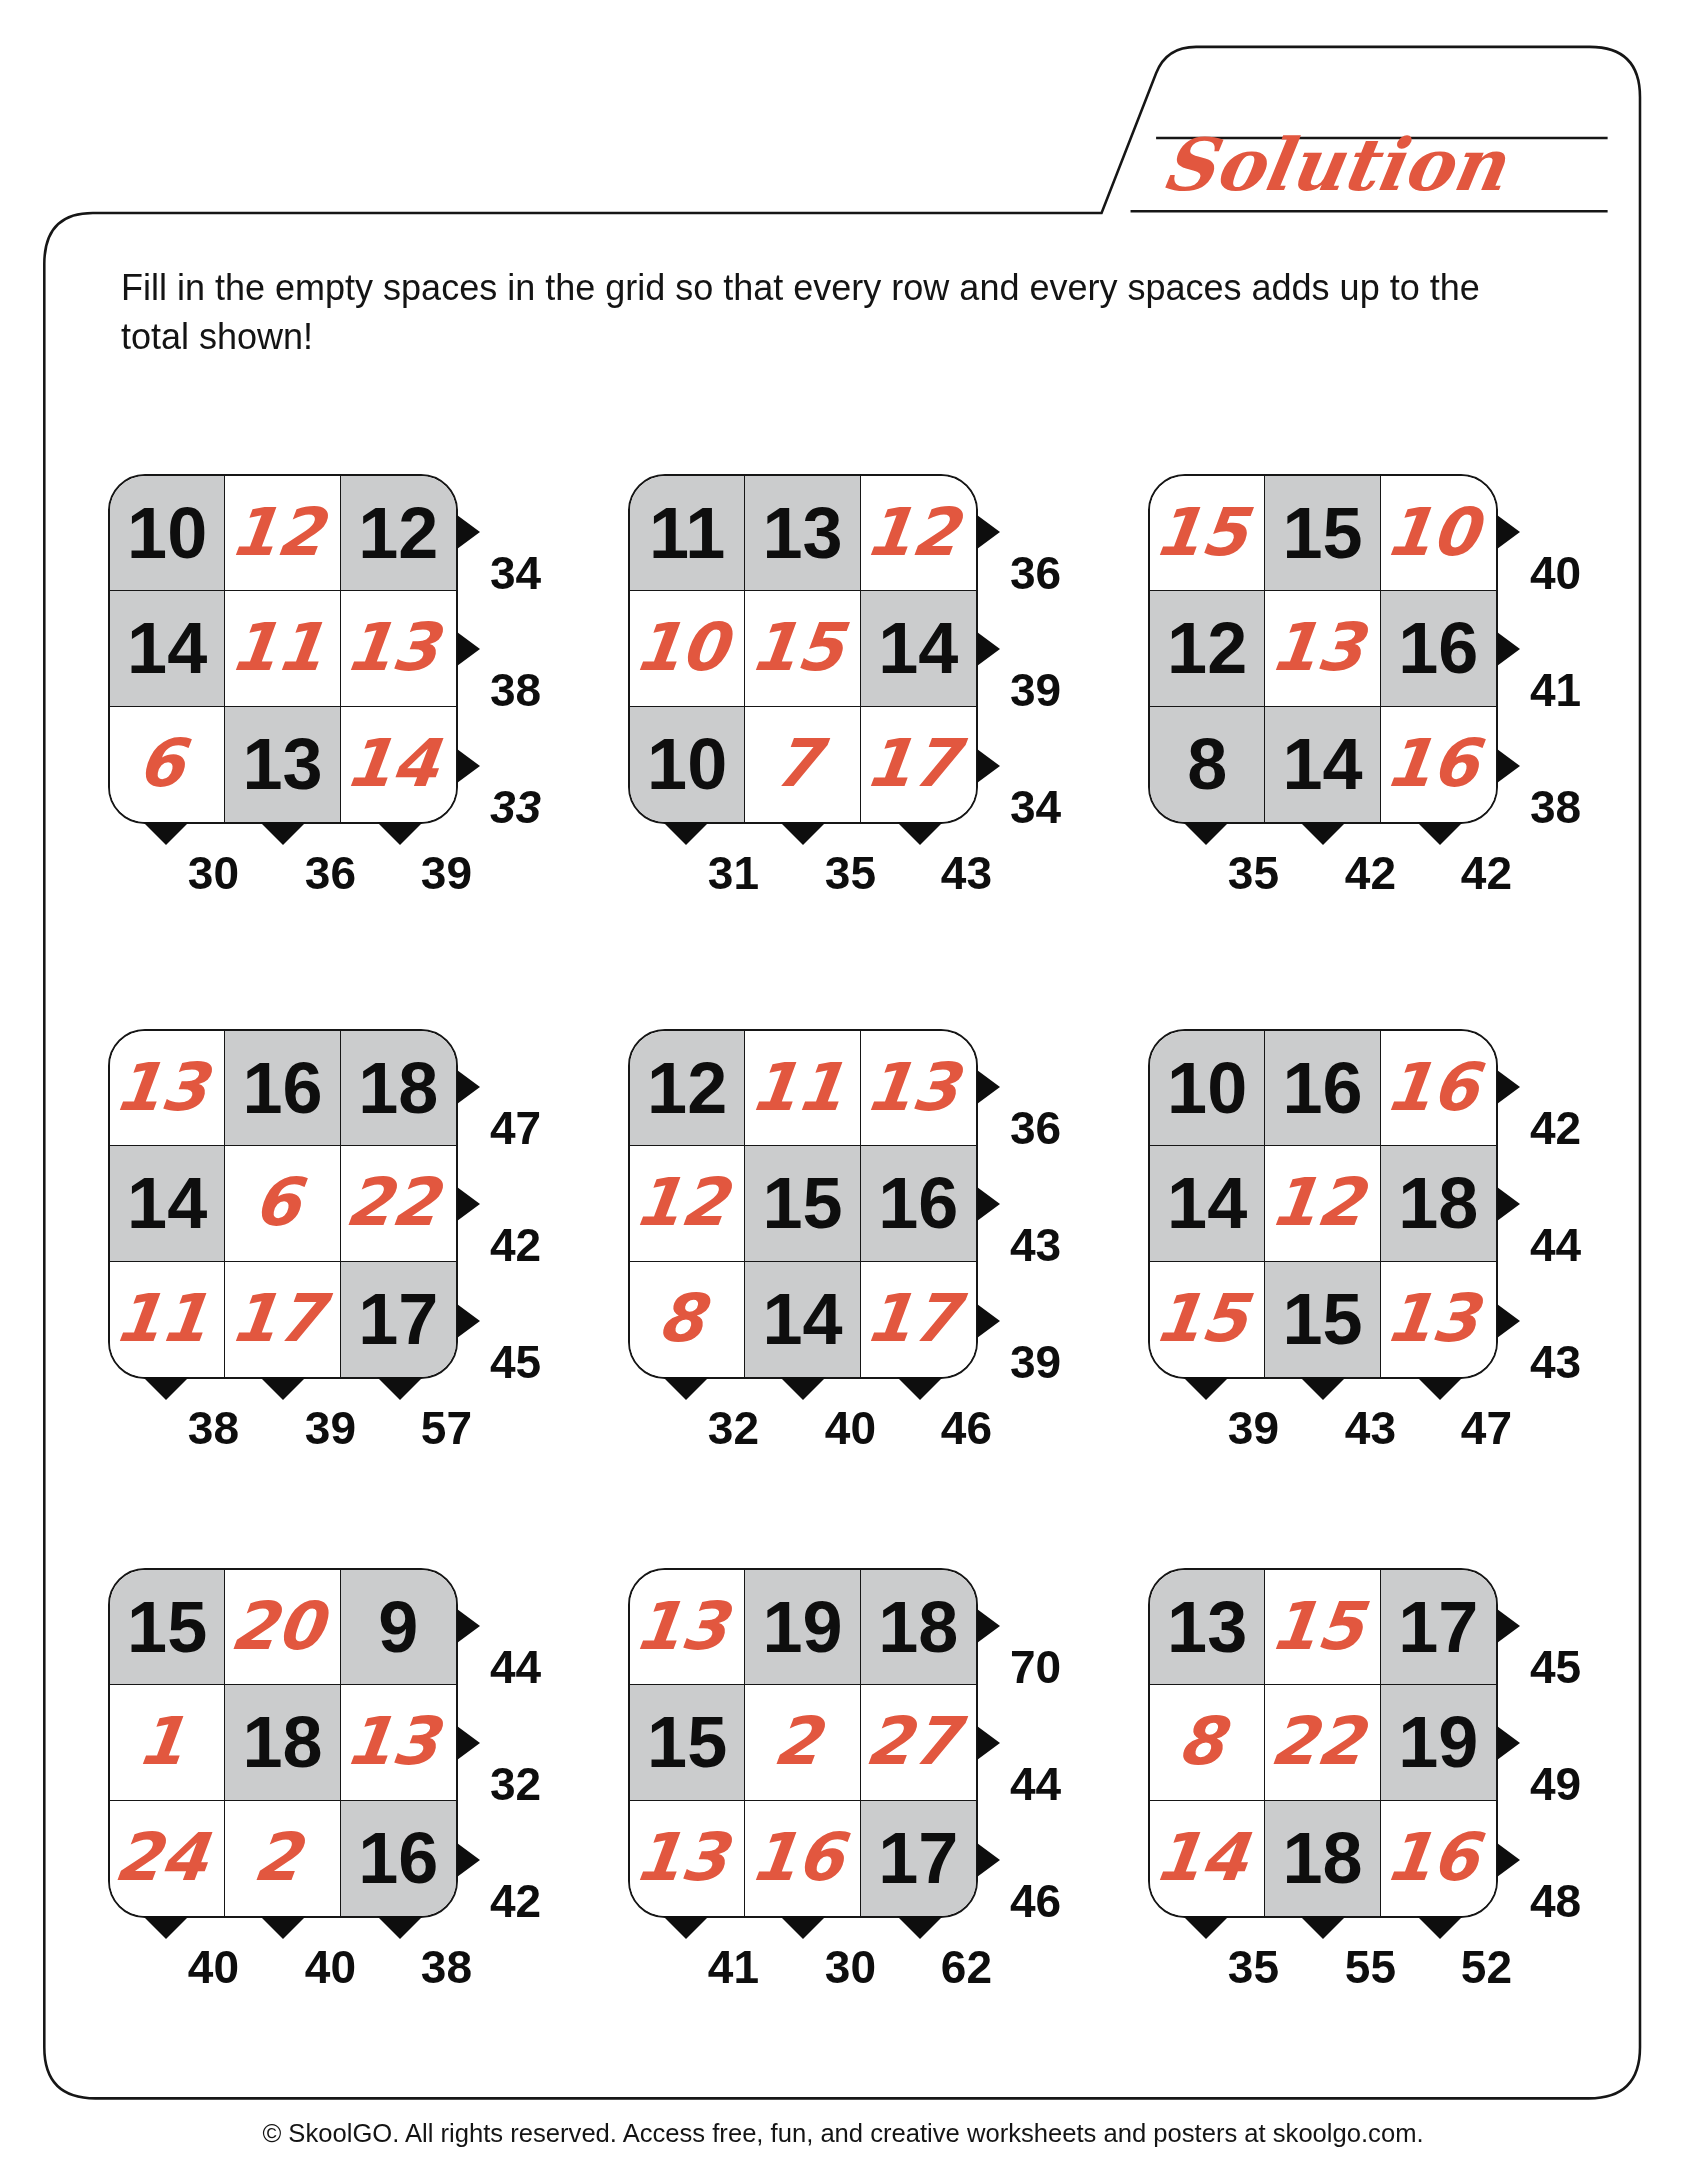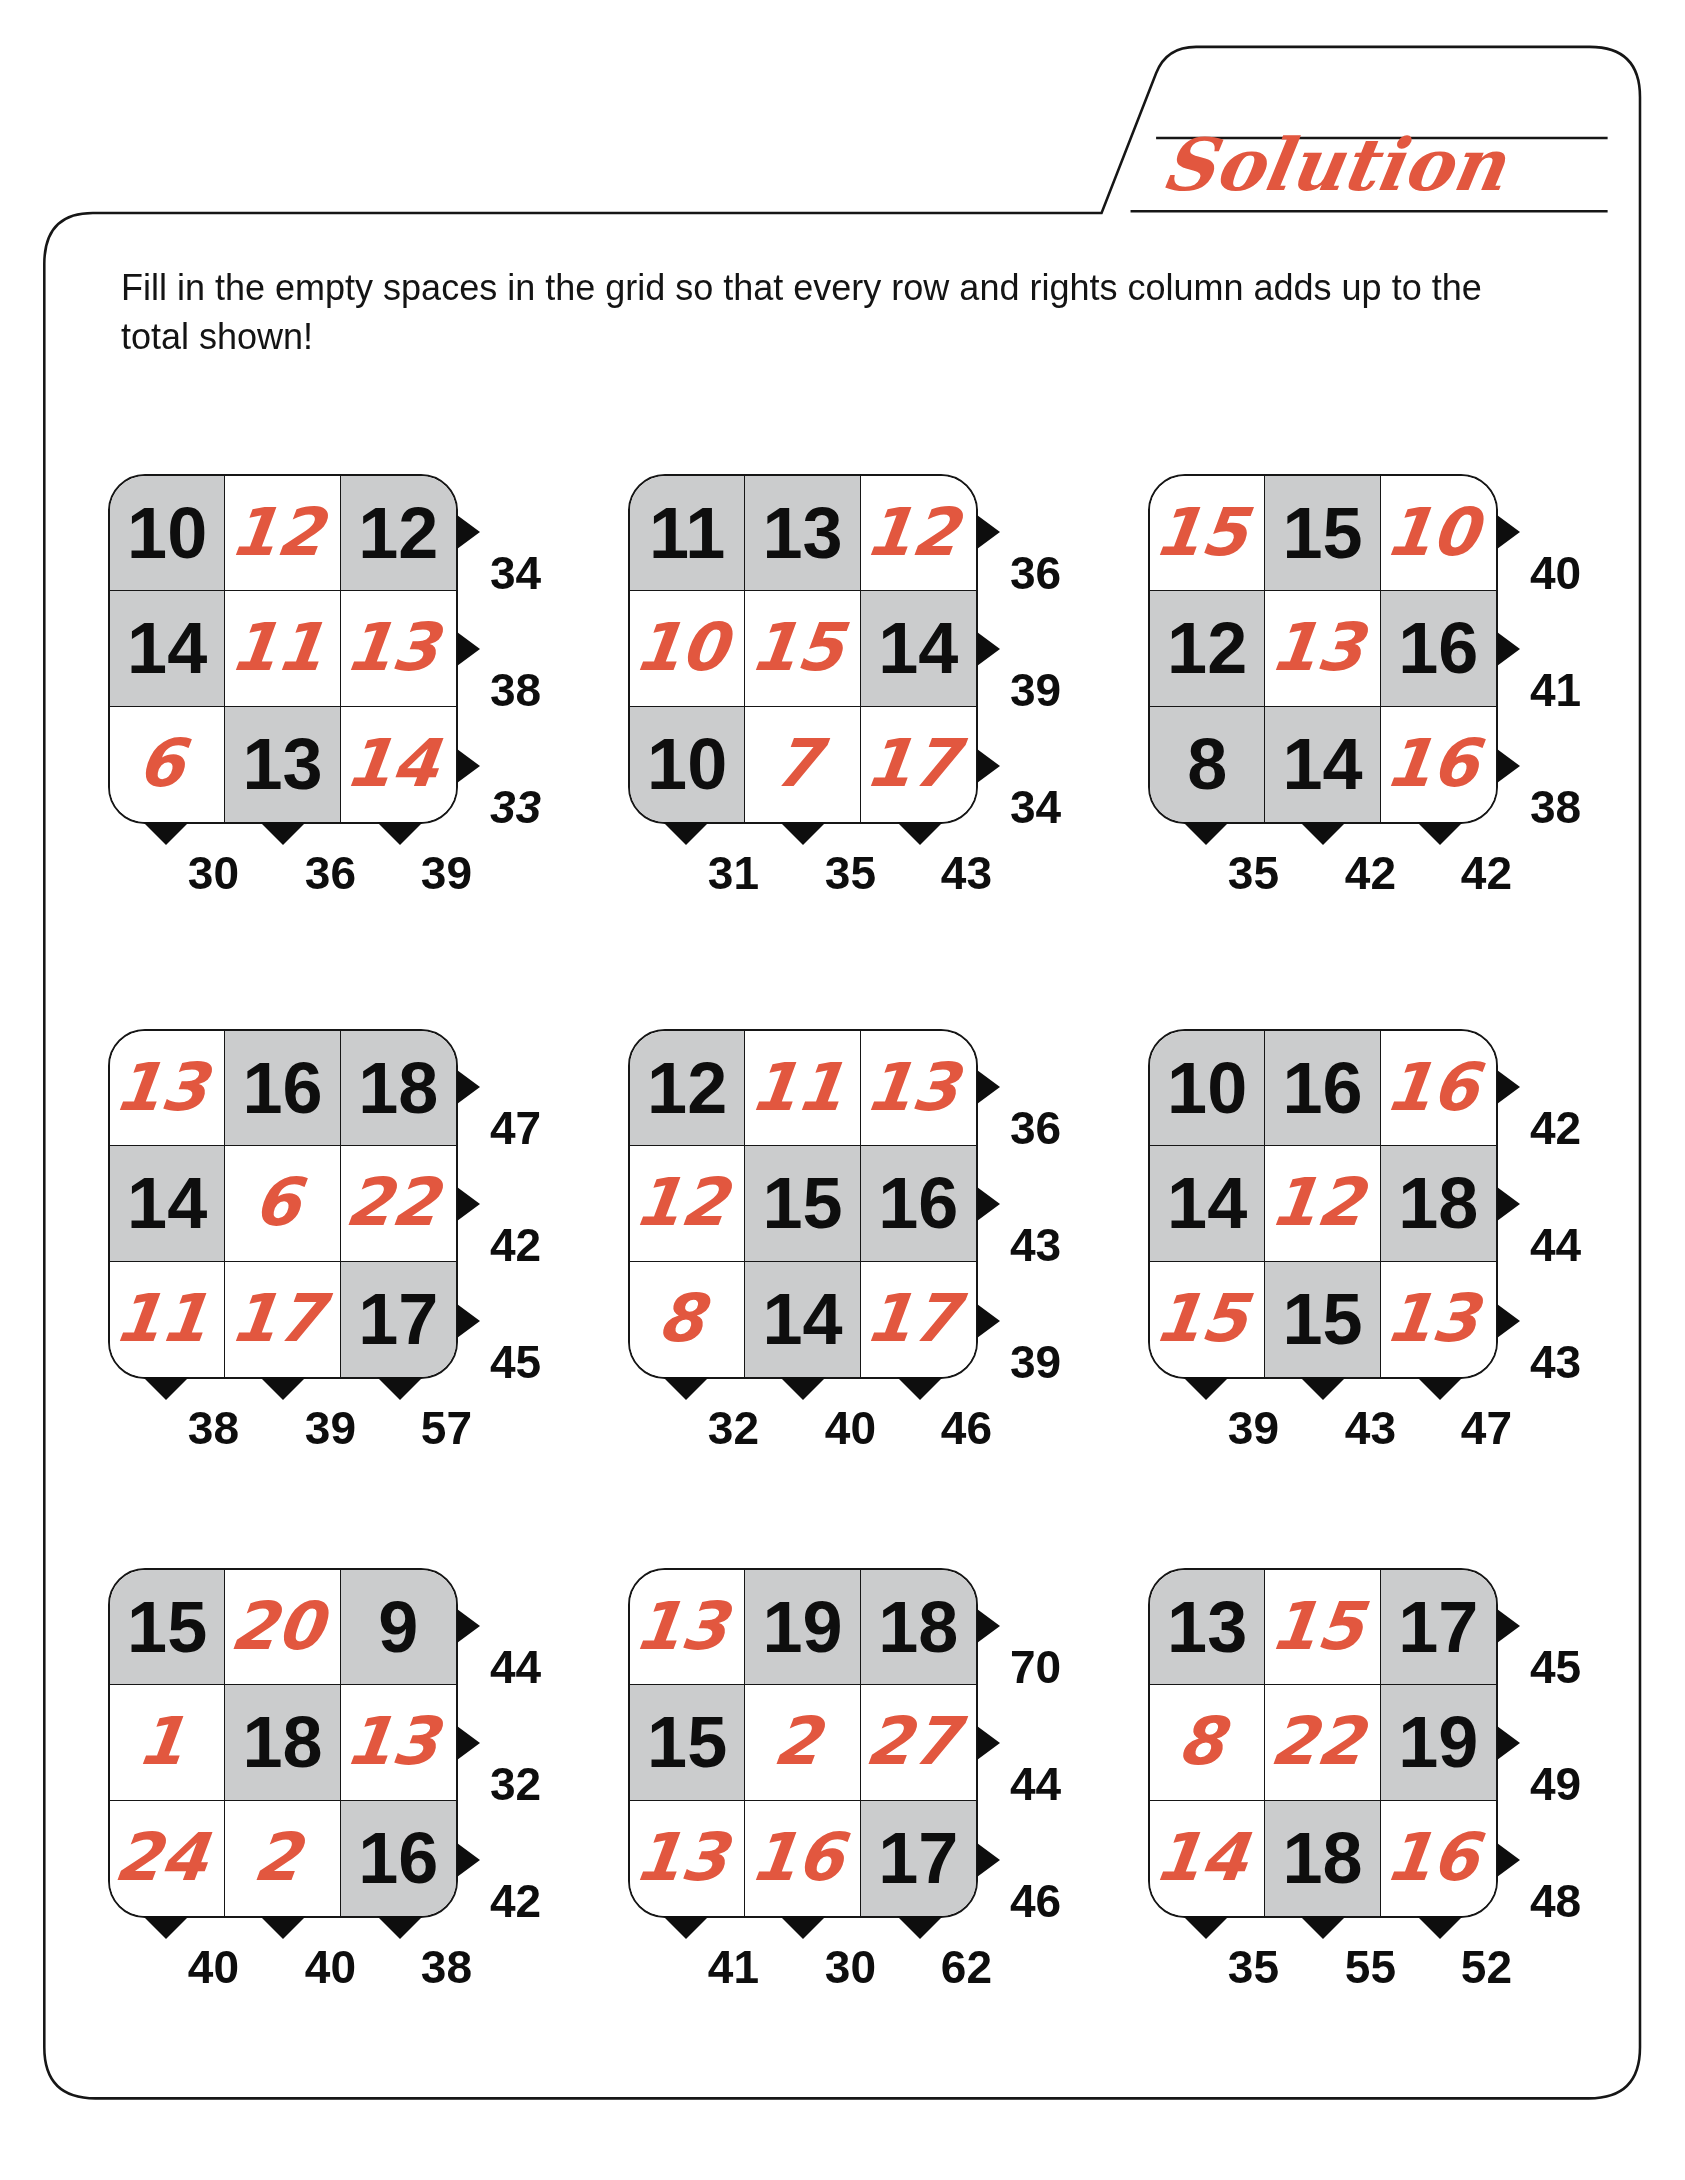--- a/index.html
+++ b/index.html
@@ -69,21 +69,21 @@
 
   <svg class="frame-svg" viewBox="0 0 1979 2560" xmlns="http://www.w3.org/2000/svg">
     <path d="M 109 250 H 1293 L 1357 86 Q 1369 55 1404 55 H 1866 Q 1925 55 1925 114 V 2403 Q 1925 2463 1865 2463 H 112 Q 52 2463 52 2403 V 310 Q 52 250 109 250 Z" fill="none" stroke="#161616" stroke-width="3"></path>
     <line x1="1357" y1="162" x2="1887" y2="162" stroke="#161616" stroke-width="3"></line>
     <line x1="1327" y1="248" x2="1887" y2="248" stroke="#161616" stroke-width="3"></line>
   </svg>
 
 
   <div class="solution-label">Solution</div>
 
-  <div class="instructions">Fill in the empty spaces in the grid so that every row and rights column adds up to the total shown!</div>
+  <div class="instructions">Fill in the empty spaces in the grid so that every row and every spaces adds up to the total shown!</div>
 
   <div id="grids">
       <div class="grid-block" style="left: 108px; top: 474px;">
         <div class="grid-box">
           <div class="cell given">
             <span class="num-given">10</span>
           </div>
           <div class="cell">
             <span class="num-sol">12</span>
           </div>
@@ -461,15 +461,16 @@
         <div class="row-total" style="top: 270px;">48</div>
         <div class="col-arrow" style="left: 35px;"></div>
         <div class="col-total" style="left: -14px;">35</div>
         <div class="col-arrow" style="left: 152px;"></div>
         <div class="col-total" style="left: 103px;">55</div>
         <div class="col-arrow" style="left: 269px;"></div>
         <div class="col-total" style="left: 219px;">52</div>
       </div>
     </div>
 
+  <div class="footer">© SkoolGO. All rights reserved. Access free, fun, and creative worksheets and posters at skoolgo.com.</div>
 
 </div>
 
 
 </body></html>

